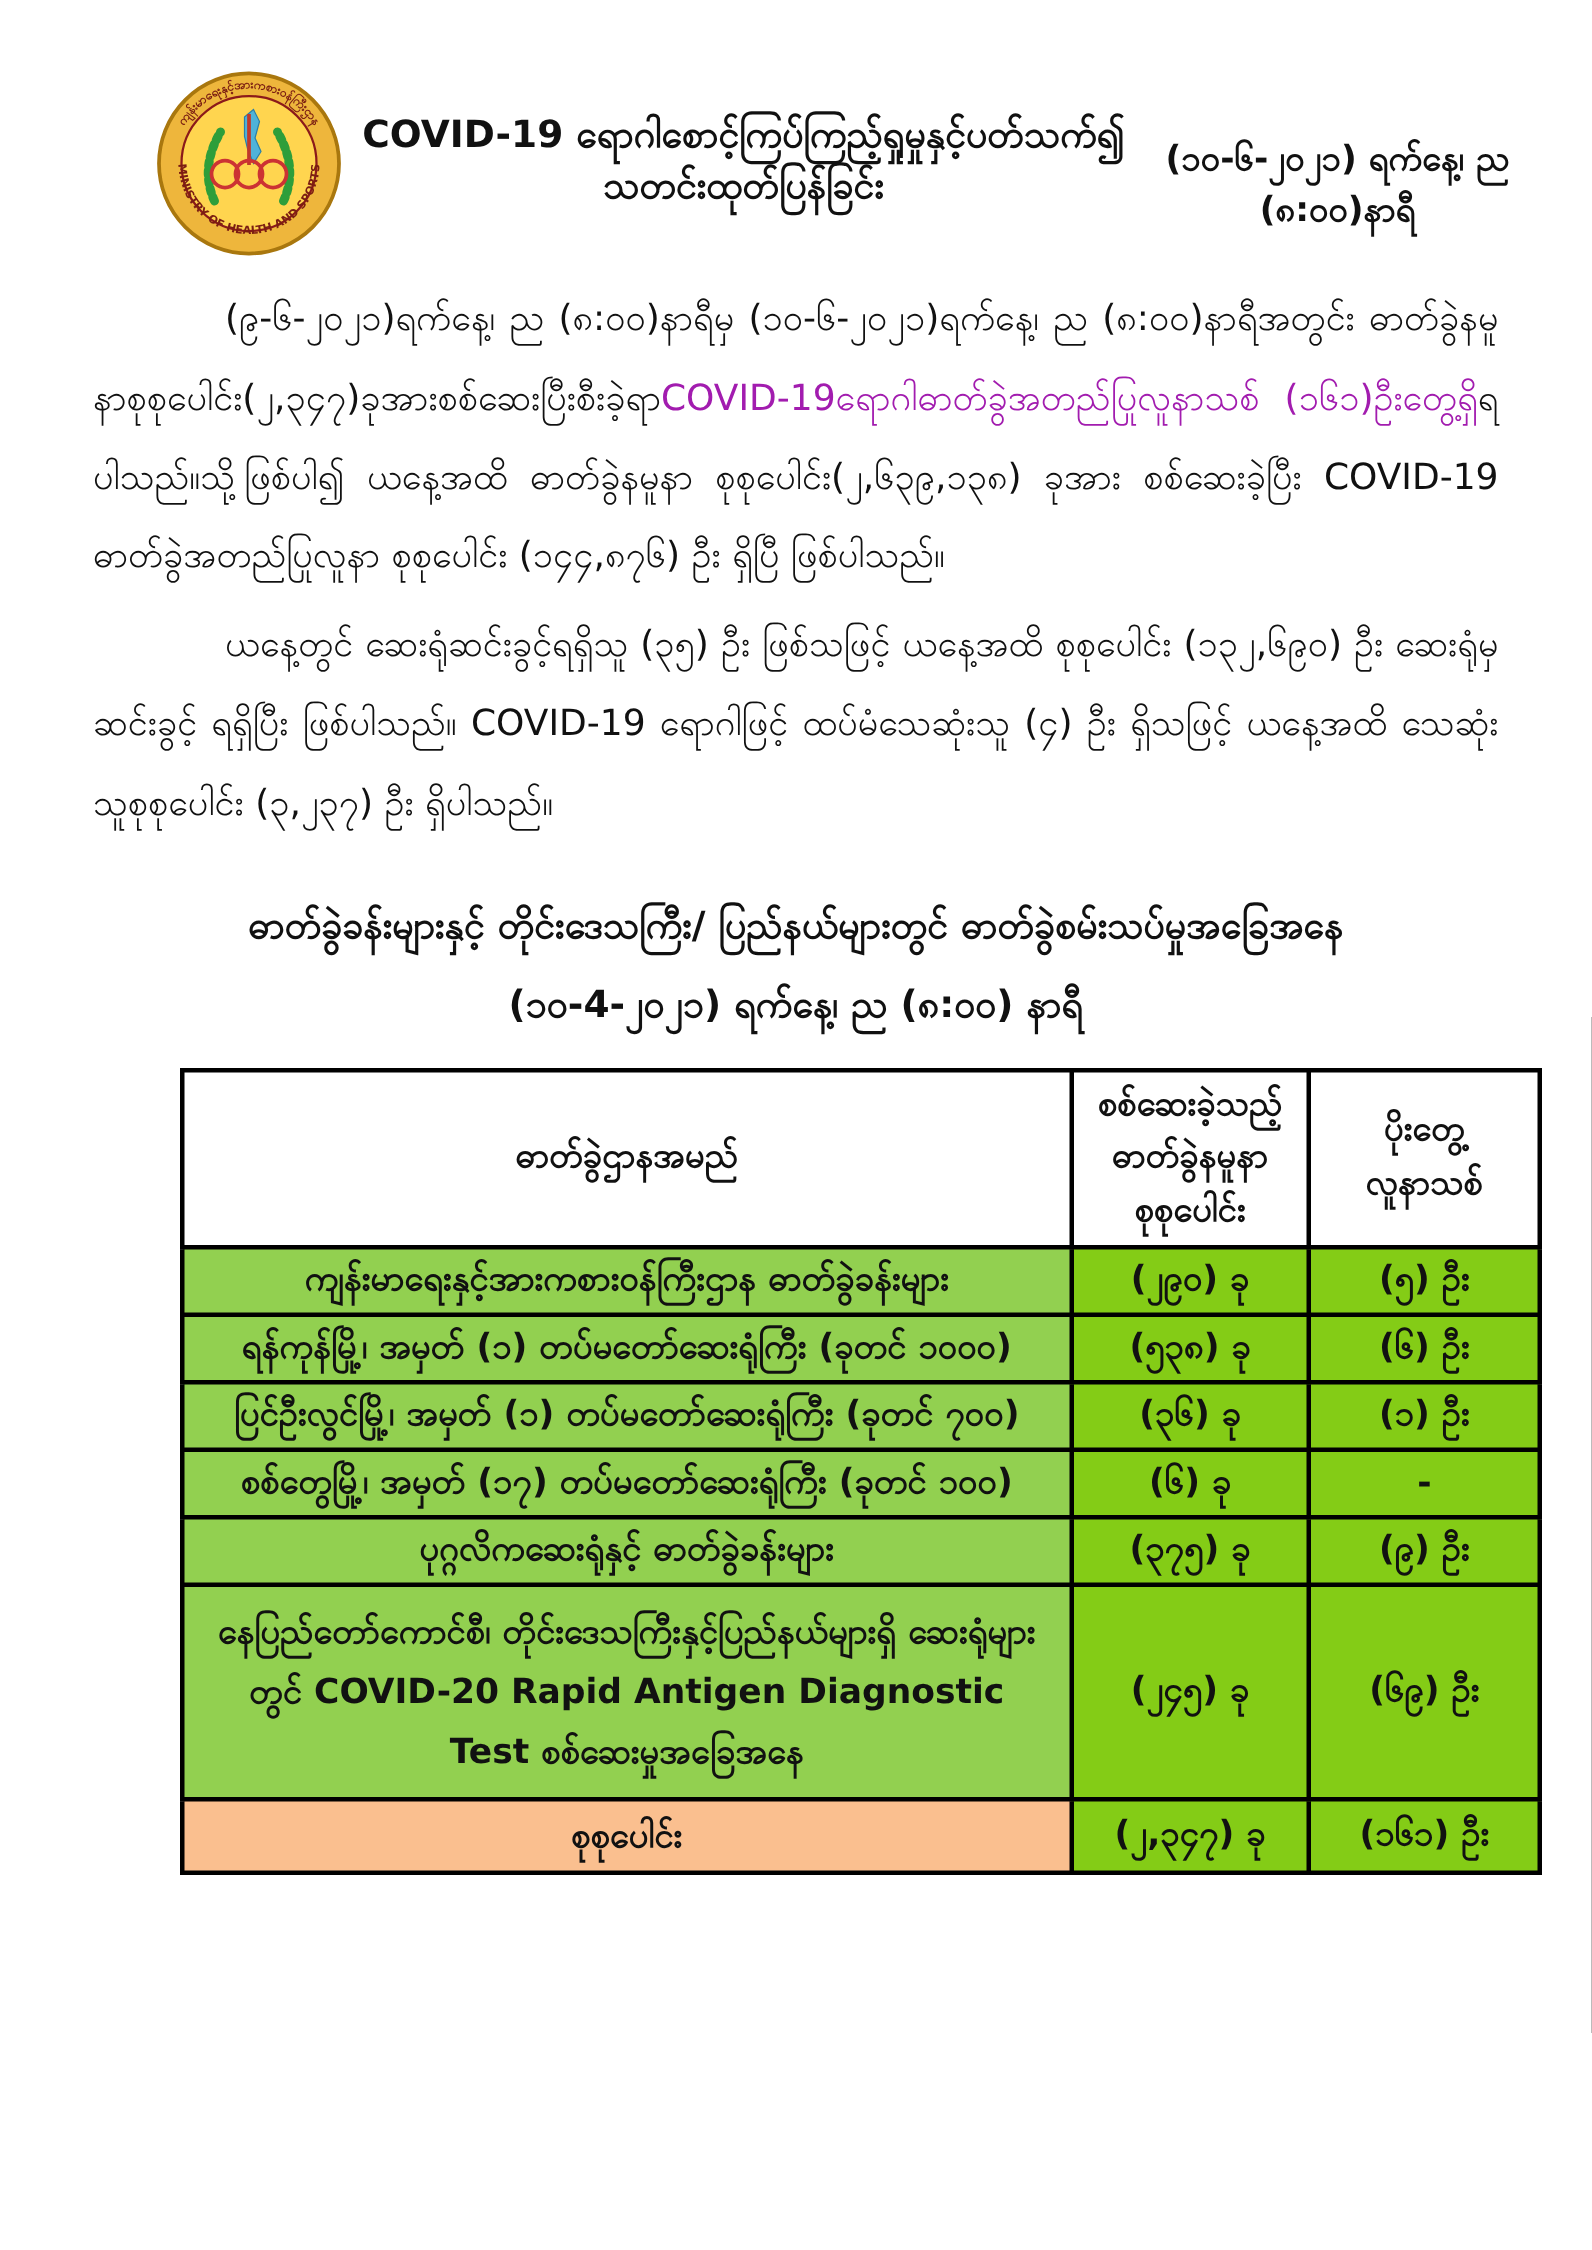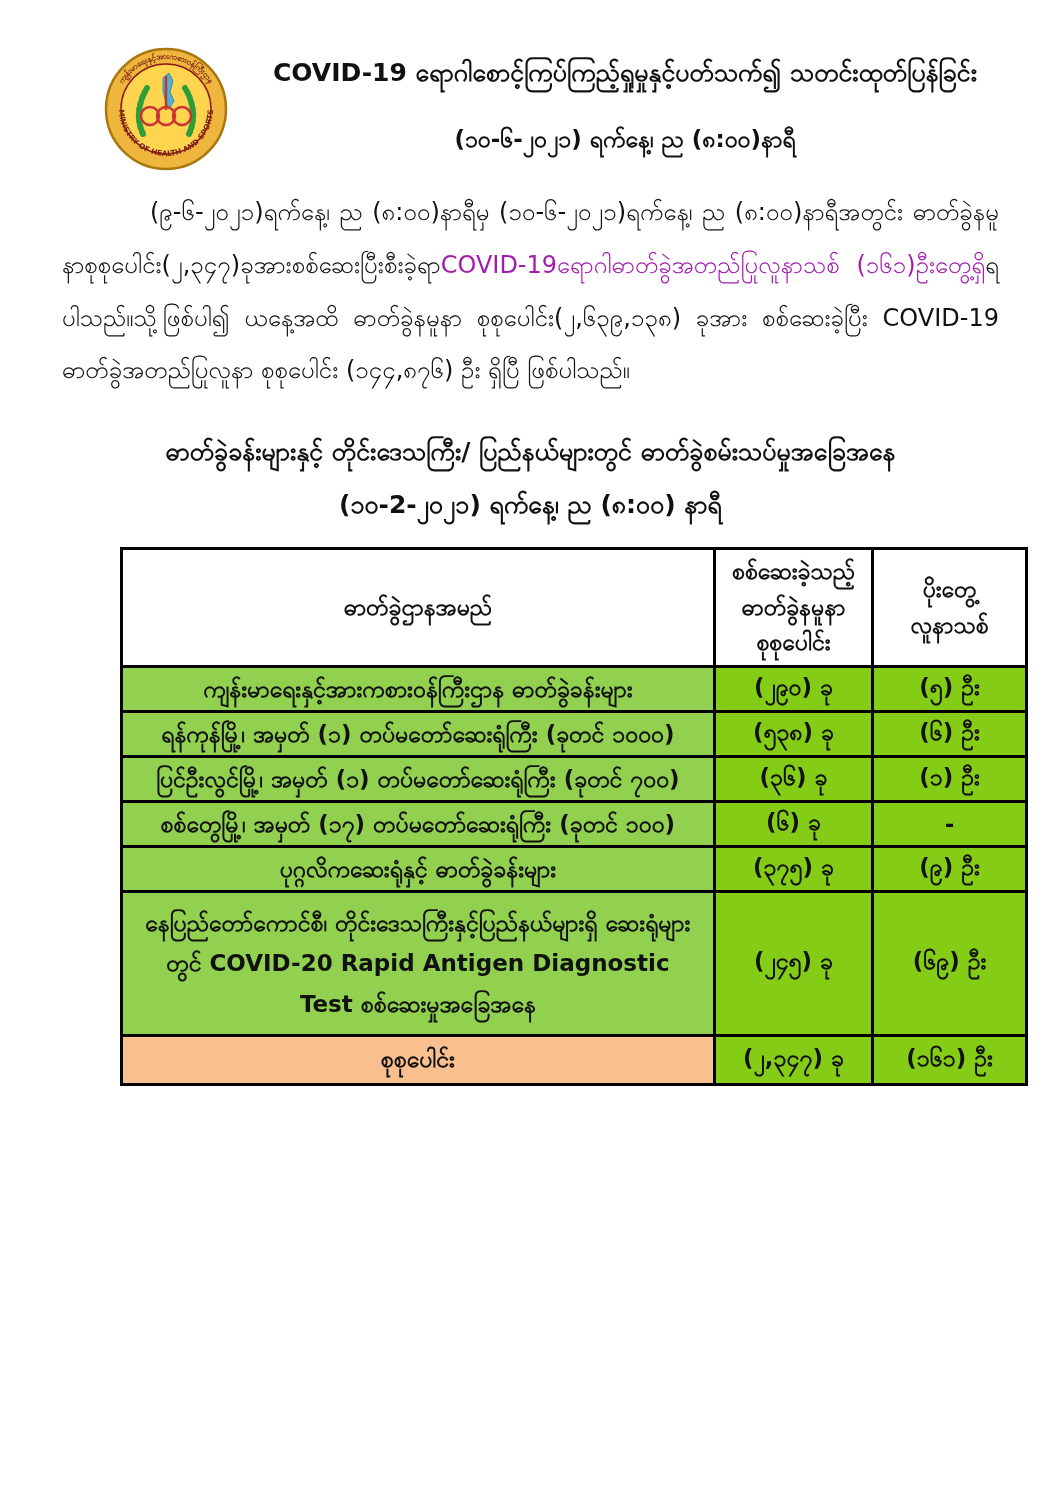--- a/index.html
+++ b/index.html
@@ -8,21 +8,21 @@
     width:1061px;height:1500px;
     margin:0 auto;
     background:#ffffff;
     font-family:"DejaVu Sans", sans-serif;
     color:#111;
     overflow:hidden;
   }
   
   .doc-header{display:flex;align-items:flex-start;padding:46px 40px 0 103px;}
   .logo-wrap{width:126px;height:126px;flex:0 0 auto;}
-  .title-block{flex:1;display:flex;flex-direction:column;align-items:center;padding-top:10px;}
+  .title-block{flex:1;display:flex;flex-direction:row;align-items:center;padding-top:10px;}
   .doc-title{font-size:25px;font-weight:bold;text-align:center;line-height:1.35;}
   .doc-subtitle{font-size:23px;font-weight:bold;text-align:center;margin-top:34px;}
   
   .doc-body{padding:0 62px;}
   .para{font-size:24px;line-height:2.2;text-align:justify;text-indent:88px;margin:14px 0 0 0;}
   .para.second{margin-top:6px;}
   .red-text{color:#a21caf;}
   
   .section-heading{font-size:25px;font-weight:bold;text-align:center;margin:38px 0 0 0;}
   .section-date{font-size:25px;font-weight:bold;text-align:center;margin-top:16px;}
@@ -77,23 +77,24 @@
     <div class="title-block">
       <div class="doc-title">COVID-19 ရောဂါစောင့်ကြပ်ကြည့်ရှုမှုနှင့်ပတ်သက်၍ သတင်းထုတ်ပြန်ခြင်း</div>
       <div class="doc-subtitle">(၁၀-၆-၂၀၂၁) ရက်နေ့၊ ည (၈:၀၀)နာရီ</div>
     </div>
   </header>
 
   <main class="doc-body">
 
     <p class="para"><span>(၉-၆-၂၀၂၁)ရက်နေ့၊ ည (၈:၀၀)နာရီမှ (၁၀-၆-၂၀၂၁)ရက်နေ့၊ ည (၈:၀၀)နာရီအတွင်း ဓာတ်ခွဲနမူနာစုစုပေါင်း(၂,၃၄၇)ခုအားစစ်ဆေးပြီးစီးခဲ့ရာ</span><span class="red-text">COVID-19ရောဂါဓာတ်ခွဲအတည်ပြုလူနာသစ် (၁၆၁)ဦးတွေ့ရှိ</span><span>ရပါသည်။သို့ဖြစ်ပါ၍ ယနေ့အထိ ဓာတ်ခွဲနမူနာ စုစုပေါင်း(၂,၆၃၉,၁၃၈) ခုအား စစ်ဆေးခဲ့ပြီး COVID-19 ဓာတ်ခွဲအတည်ပြုလူနာ စုစုပေါင်း (၁၄၄,၈၇၆) ဦး ရှိပြီ ဖြစ်ပါသည်။</span></p>
 
+    <p class="para second">ယနေ့တွင် ဆေးရုံဆင်းခွင့်ရရှိသူ (၃၅) ဦး ဖြစ်သဖြင့် ယနေ့အထိ စုစုပေါင်း (၁၃၂,၆၉၀) ဦး ဆေးရုံမှ ဆင်းခွင့် ရရှိပြီး ဖြစ်ပါသည်။ COVID-19 ရောဂါဖြင့် ထပ်မံသေဆုံးသူ (၄) ဦး ရှိသဖြင့် ယနေ့အထိ သေဆုံးသူစုစုပေါင်း (၃,၂၃၇) ဦး ရှိပါသည်။</p>
 
     <h2 class="section-heading">ဓာတ်ခွဲခန်းများနှင့် တိုင်းဒေသကြီး/ ပြည်နယ်များတွင် ဓာတ်ခွဲစမ်းသပ်မှုအခြေအနေ</h2>
-    <div class="section-date">(၁၀-2-၂၀၂၁) ရက်နေ့၊ ည (၈:၀၀) နာရီ</div>
+    <div class="section-date">(၁၀-4-၂၀၂၁) ရက်နေ့၊ ည (၈:၀၀) နာရီ</div>
 
     <table class="lab-table">
       <colgroup>
         <col class="col-name">
           <col class="col-samples">
           <col class="col-positive">
       </colgroup>
       <thead>
         <tr>
           <th>ဓာတ်ခွဲဌာနအမည်</th>

